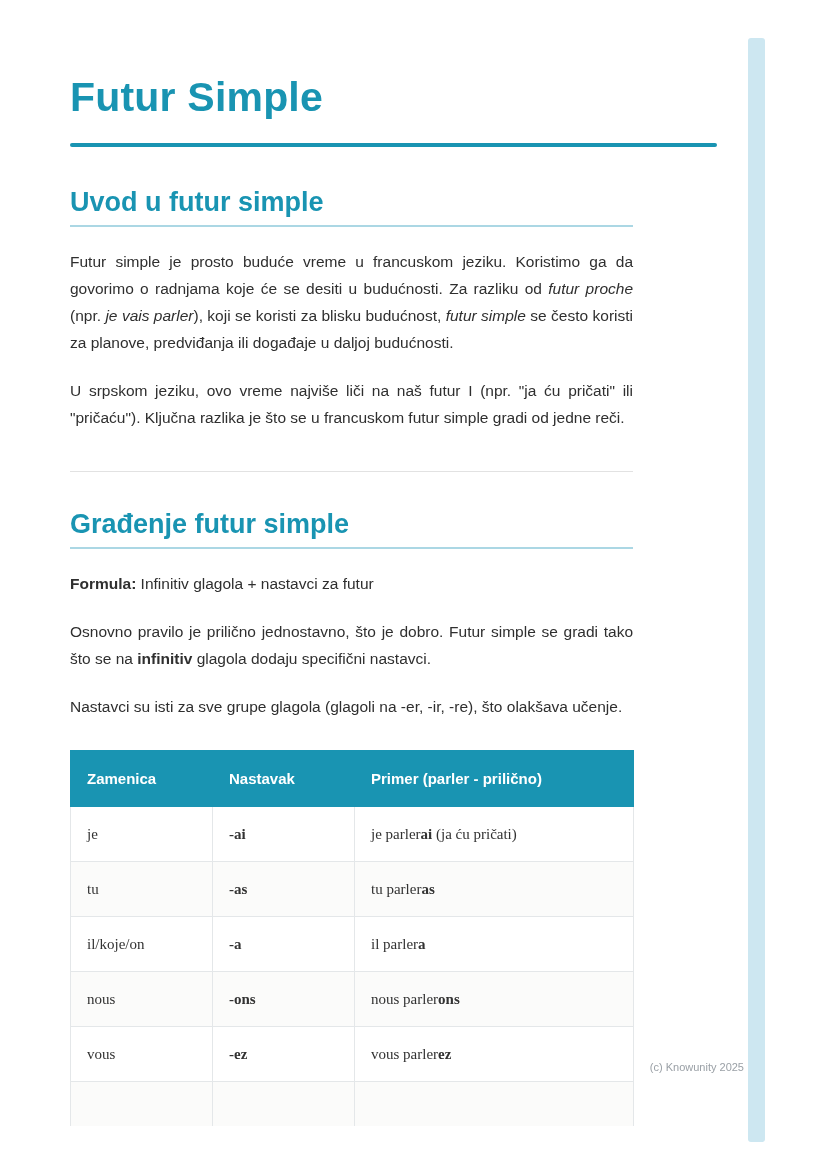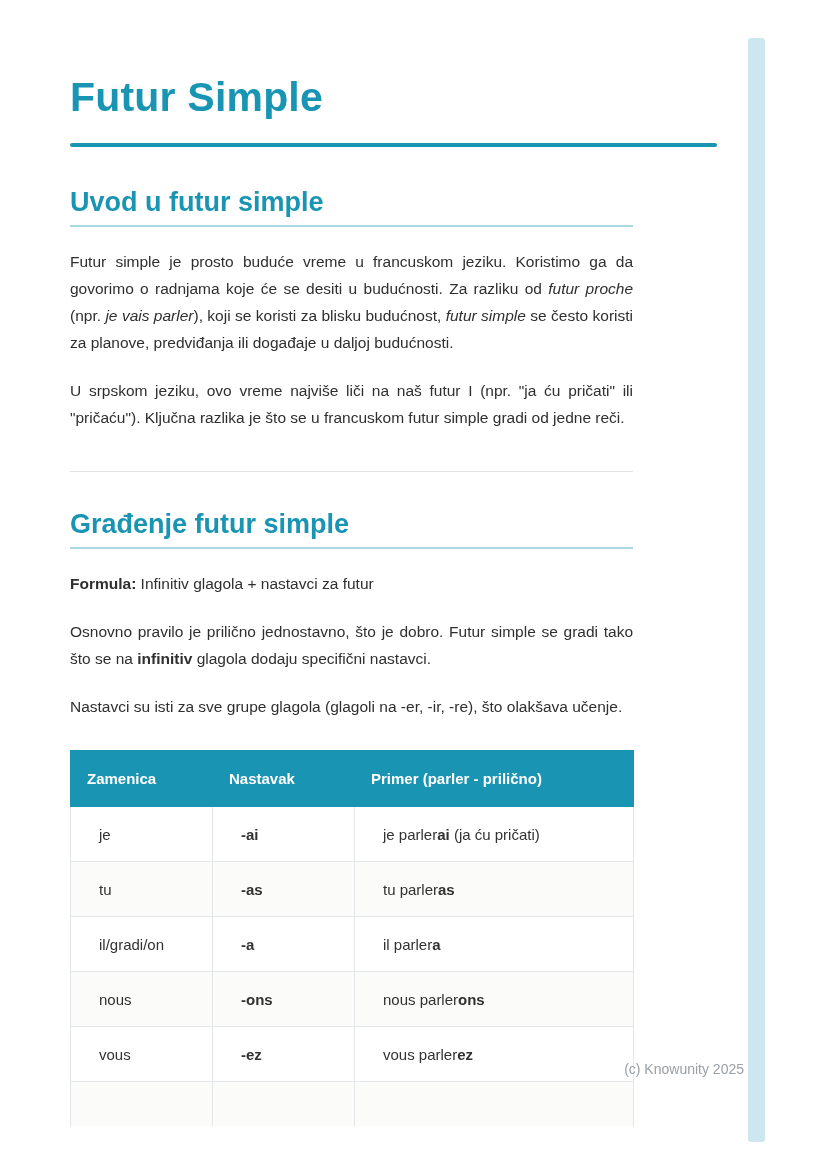--- a/index.html
+++ b/index.html
@@ -95,41 +95,42 @@
     font-weight: 700;
     text-align: left;
     height: 56px;
     padding: 0 16px;
     vertical-align: middle;
     border: 1px solid var(--accent, #1994b2);
   }
 
   table.conj-table td {
     height: 55px;
-    padding: 0 28px;
+    padding: 0 16px;
     vertical-align: middle;
     border: 1px solid #e4e7e9;
     background: #ffffff;
     color: #323232;
+    font-family: Liberation Serif, serif;
   }
 
   table.conj-table tbody tr:nth-child(even) td { background: #fbfbfa; }
 
   table.conj-table td.nastavak { font-weight: 700; }
 
   table.conj-table tr.partial-row td {
     height: 44px;
     border-bottom: none;
   }
 
   .copyright {
     position: absolute;
     top: 1061px;
     right: 84px;
-    font-size: 14px;
+    font-size: 11px;
     color: #9aa0a6;
     white-space: nowrap;
   }
 </style>
 </head>
 <body>
 
 <div class="page">
 
   <div class="accent-stripe"></div>
@@ -173,21 +174,21 @@
             <td>je</td>
             <td class="nastavak">-ai</td>
             <td><span>je parler</span><span class="run-b">ai</span><span> (ja ću pričati)</span></td>
           </tr>
           <tr>
             <td>tu</td>
             <td class="nastavak">-as</td>
             <td><span>tu parler</span><span class="run-b">as</span></td>
           </tr>
           <tr>
-            <td>il/gradi/on</td>
+            <td>il/koje/on</td>
             <td class="nastavak">-a</td>
             <td><span>il parler</span><span class="run-b">a</span></td>
           </tr>
           <tr>
             <td>nous</td>
             <td class="nastavak">-ons</td>
             <td><span>nous parler</span><span class="run-b">ons</span></td>
           </tr>
           <tr>
             <td>vous</td>

